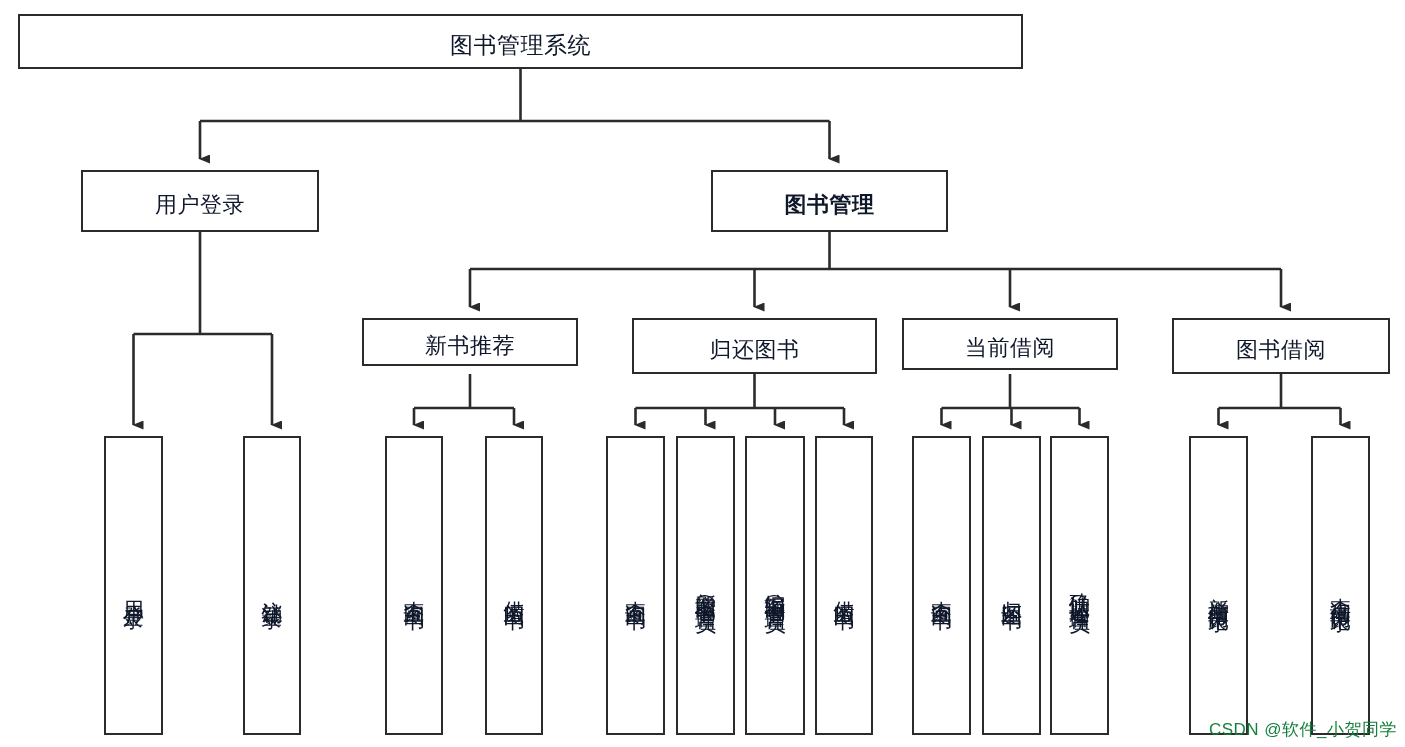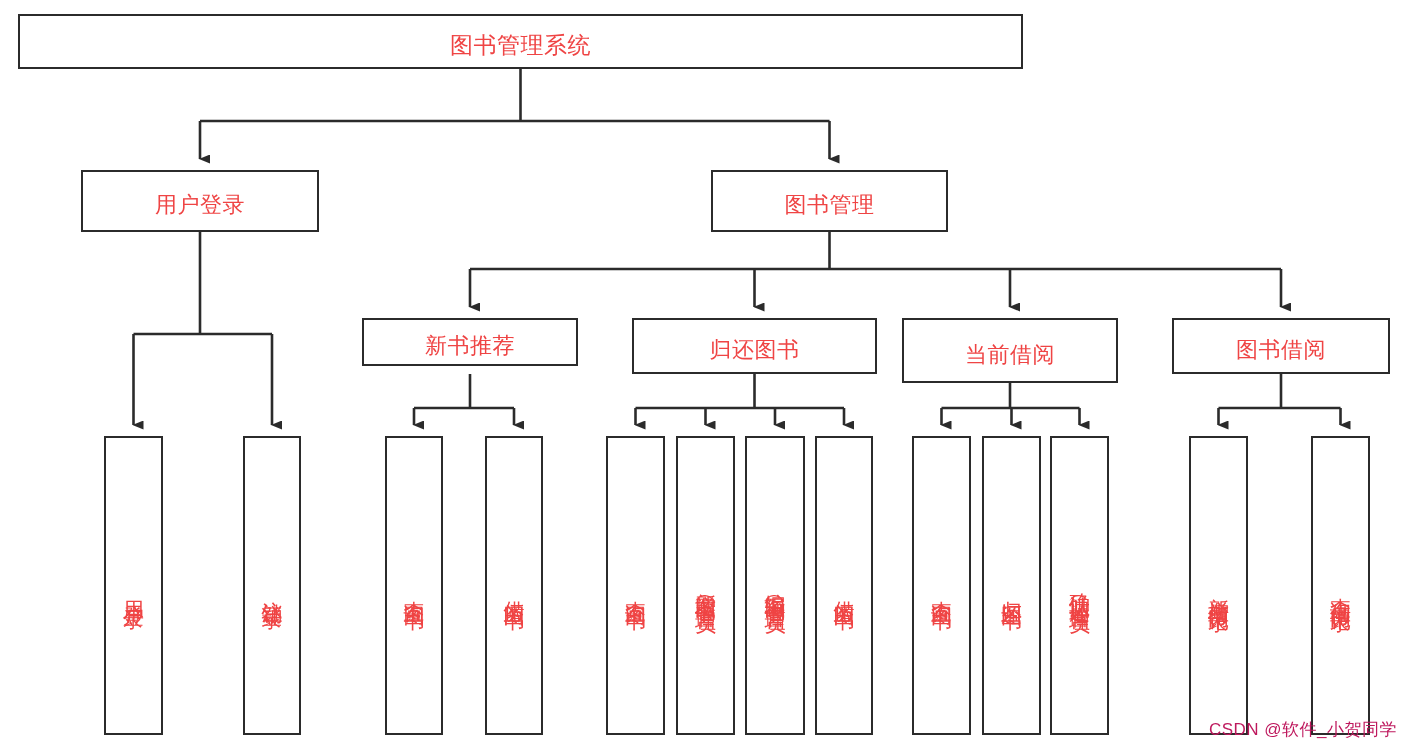--- a/index.html
+++ b/index.html
@@ -34,39 +34,39 @@
     display: flex;
     align-items: center;
     justify-content: center;
     color: #1a1a1a;
   }
   .node-label {
     font-size: 22px;
     line-height: 1.15;
     letter-spacing: 0.5px;
     white-space: nowrap;
-    color: #ef4444;
+    color: #0f172a;
     margin-top: 8px;
   }
   .node-box.vertical .node-label {
     writing-mode: vertical-rl;
     text-orientation: upright;
     letter-spacing: 3px;
     font-size: 21px;
     white-space: nowrap;
   }
   .node-box.root .node-label {
     font-size: 23px;
   }
   #watermark {
     position: absolute;
     right: 8px;
     bottom: 6px;
     font-size: 17px;
-    color: #be185d;
+    color: #15803d;
     letter-spacing: 0.5px;
     white-space: nowrap;
     pointer-events: none;
   }
 </style>
 </head>
 <body>
 
 <div id="diagram-root">
 
@@ -113,30 +113,30 @@
       </g>
   </svg>
 
   <div id="nodes-layer">
       <div class="node-box root" style="left: 18px; top: 14px; width: 1005px; height: 55px;">
         <span class="node-label">图书管理系统</span>
       </div>
       <div class="node-box" style="left: 81px; top: 170px; width: 238px; height: 62px;">
         <span class="node-label">用户登录</span>
       </div>
-      <div class="node-box" style="left: 711px; top: 170px; width: 237px; height: 62px;">
+      <div class="node-box" style="left: 711px; top: 170px; width: 237px; height: 62px; font-weight: bold;">
         <span class="node-label">图书管理</span>
       </div>
       <div class="node-box" style="left: 362px; top: 318px; width: 216px; height: 48px;">
         <span class="node-label">新书推荐</span>
       </div>
       <div class="node-box" style="left: 632px; top: 318px; width: 245px; height: 56px;">
         <span class="node-label">归还图书</span>
       </div>
-      <div class="node-box" style="left: 902px; top: 318px; width: 216px; height: 65px;">
+      <div class="node-box" style="left: 902px; top: 318px; width: 216px; height: 52px;">
         <span class="node-label">当前借阅</span>
       </div>
       <div class="node-box" style="left: 1172px; top: 318px; width: 218px; height: 56px;">
         <span class="node-label">图书借阅</span>
       </div>
       <div class="node-box vertical" style="left: 104px; top: 436px; width: 59px; height: 299px;">
         <span class="node-label">用户登录</span>
       </div>
       <div class="node-box vertical" style="left: 243px; top: 436px; width: 58px; height: 299px;">
         <span class="node-label">注销登录</span>

